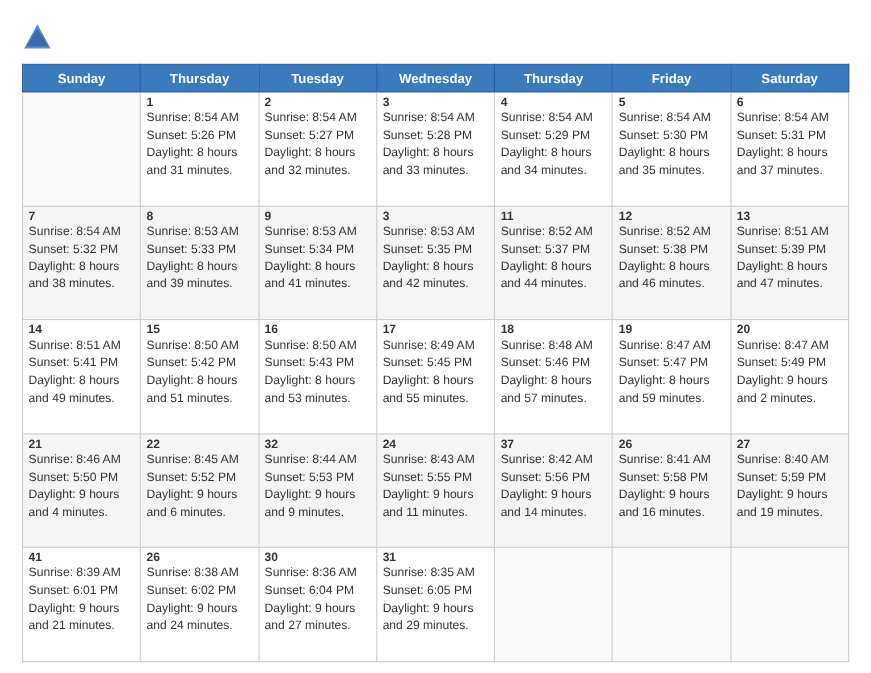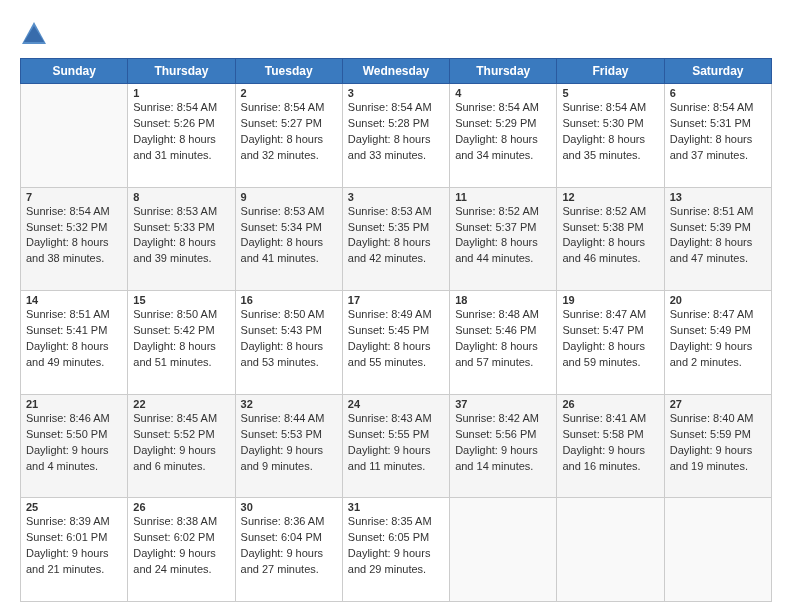--- a/index.html
+++ b/index.html
@@ -251,21 +251,21 @@
             <span class="day-num">26</span>
             <div class="day-info">Sunrise: 8:41 AM<br>Sunset: 5:58 PM<br>Daylight: 9 hours and 16 minutes.</div>
           </td>
           <td>
             <span class="day-num">27</span>
             <div class="day-info">Sunrise: 8:40 AM<br>Sunset: 5:59 PM<br>Daylight: 9 hours and 19 minutes.</div>
           </td>
         </tr>
         <tr>
           <td>
-            <span class="day-num">25</span>
+            <span class="day-num">41</span>
             <div class="day-info">Sunrise: 8:39 AM<br>Sunset: 6:01 PM<br>Daylight: 9 hours and 21 minutes.</div>
           </td>
           <td>
             <span class="day-num">26</span>
             <div class="day-info">Sunrise: 8:38 AM<br>Sunset: 6:02 PM<br>Daylight: 9 hours and 24 minutes.</div>
           </td>
           <td>
             <span class="day-num">30</span>
             <div class="day-info">Sunrise: 8:36 AM<br>Sunset: 6:04 PM<br>Daylight: 9 hours and 27 minutes.</div>
           </td>

